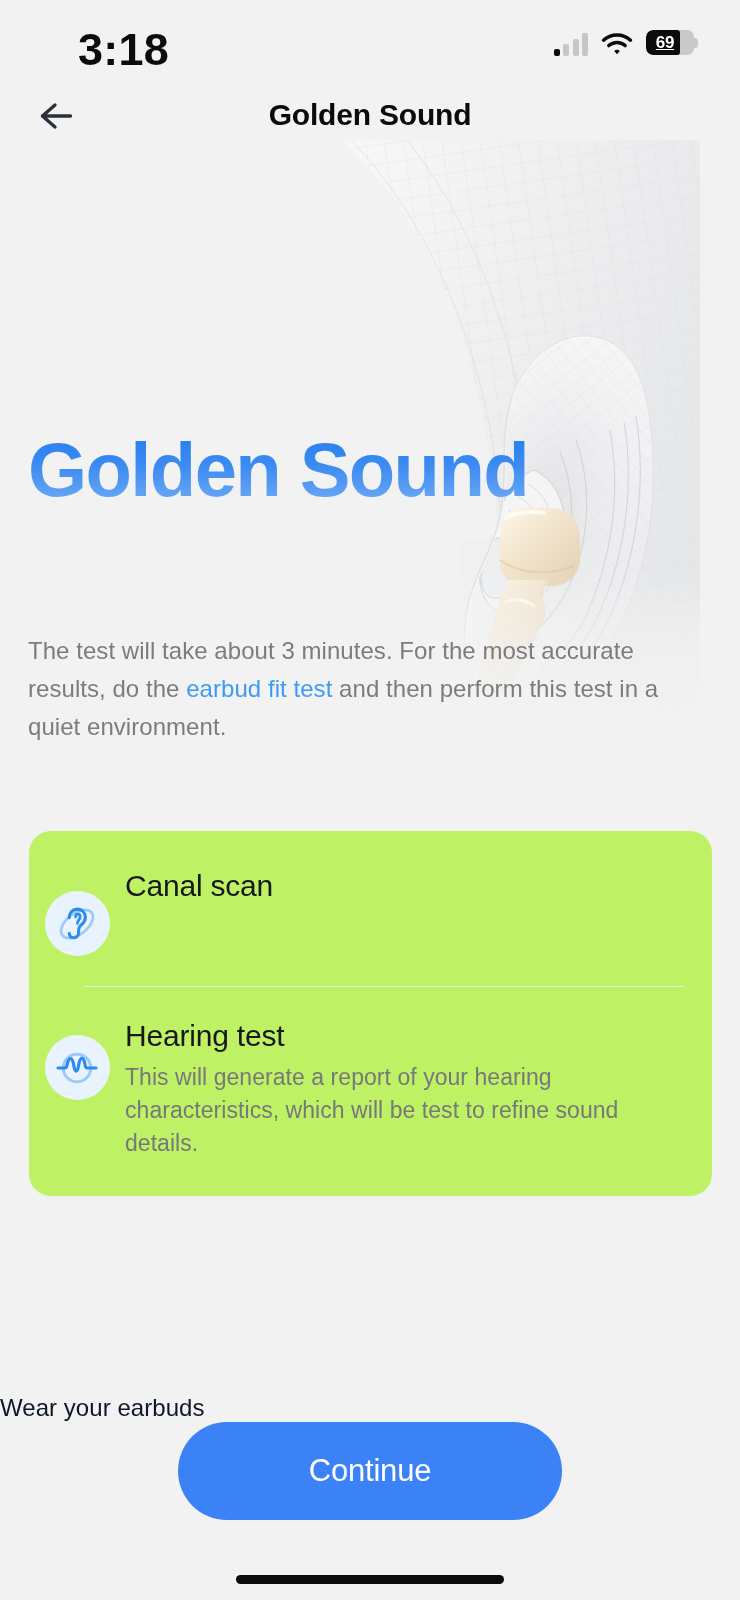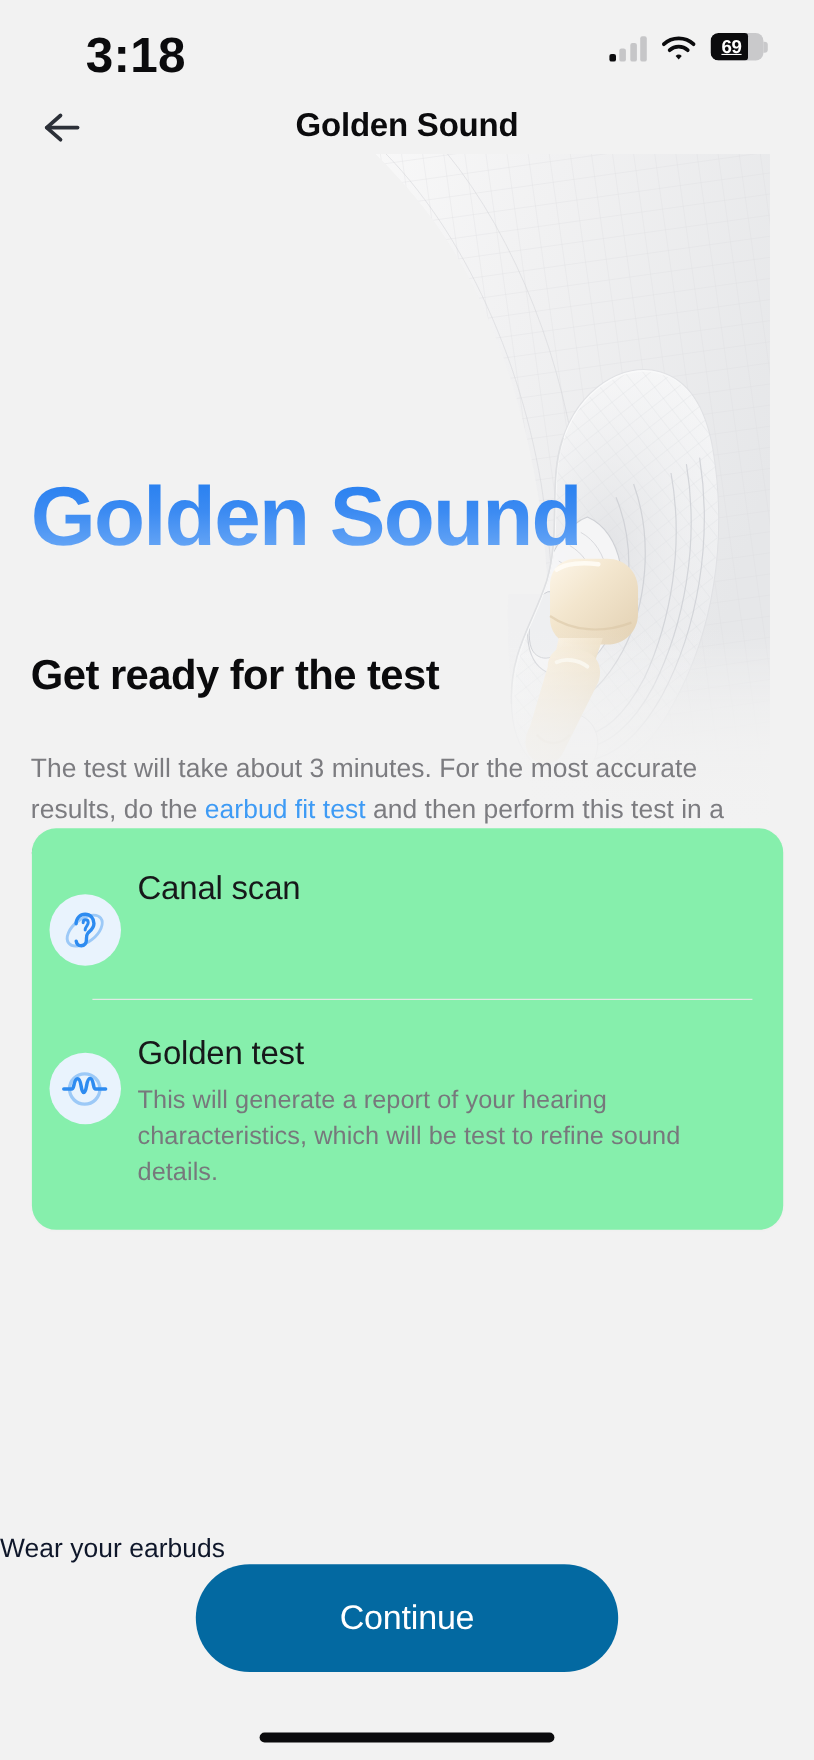--- a/index.html
+++ b/index.html
@@ -88,22 +88,22 @@
     letter-spacing:-0.5px; line-height:48px;
   }
   #intro-body {
     margin:42px 28px 0 28px; font-size:24px; line-height:38px;
     color:#7C7C80; letter-spacing:0.05px;
   }
   #intro-link { color:#3E9BF5; cursor:pointer; }
 
   
   #feature-card {
-    position:absolute; left:29px; top:753px; width:683px;
-    background:#86efac; border-radius:22px; z-index:16;
+    position:absolute; left:29px; top:831px; width:683px;
+    background:#bef264; border-radius:22px; z-index:16;
     box-shadow:0 1px 3px rgba(0,0,0,0.015);
     padding:0;
   }
   .feature-row { display:flex; align-items:flex-start; padding:0; position:relative; }
   .feature-icon-wrap {
     flex:0 0 auto; width:96px; display:flex; justify-content:center;
     padding-top:0;
   }
   .feature-icon-circle {
     width:65px; height:65px; border-radius:50%;
@@ -127,21 +127,21 @@
   #row-hearing .feature-icon-wrap { padding-top:18px; }
 
   
   #footer { position:absolute; left:0; bottom:0; width:740px; z-index:20; }
   #wear-hint {
     position:absolute; left:0; bottom:178px; width:740px;
     text-align:left; font-size:24px; color:#0f172a; letter-spacing:0.05px;
   }
   #continue-button {
     position:absolute; left:178px; bottom:80px; width:384px; height:98px;
-    background:#0369a1; border:none; border-radius:49px;
+    background:#3b82f6; border:none; border-radius:49px;
     display:flex; align-items:center; justify-content:center;
     font-family:"Liberation Sans", sans-serif;
     font-size:31px; color:#FFFFFF; letter-spacing:-0.2px; cursor:default;
   }
   #home-indicator {
     position:absolute; left:236px; bottom:16px; width:268px; height:9px;
     background:#0B0B0D; border-radius:5px;
   }
 </style>
 </head>
@@ -335,21 +335,20 @@
     <div id="back-button">
       <svg width="38" height="32" viewBox="0 0 38 32">
         <path d="M16 5 L3.5 16 L16 27" stroke="#2C3038" stroke-width="3.4" fill="none" stroke-linecap="round" stroke-linejoin="round"></path>
         <path d="M3.6 16 H31.5" stroke="#2C3038" stroke-width="3.4" fill="none" stroke-linecap="round"></path>
       </svg>
     </div>
     <div id="nav-title">Golden Sound</div>
   </div>
 
   <div id="intro">
-    <div id="intro-heading">Get ready for the test</div>
     <div id="intro-body"><span>The test will take about 3 minutes. For the most accurate results, do the </span><span id="intro-link">earbud fit test</span><span> and then perform this test in a quiet environment.</span></div>
   </div>
 
   <div id="feature-card">
 
     <div class="feature-row" id="row-canal">
       <div class="feature-icon-wrap">
         <div class="feature-icon-circle">
           <svg width="42" height="42" viewBox="0 0 42 42">
             <ellipse cx="21" cy="21" rx="18.5" ry="10.5" transform="rotate(-38 21 21)" fill="none" stroke="#9CC9F7" stroke-width="2.6"></ellipse>
@@ -385,21 +384,21 @@
                      C20.4 22.4 21 24.2 22.2 24.2
                      C23.4 24.2 24 22.2 24.7 18
                      C25.5 13.3 26.4 11.4 27.9 11.4
                      C29.4 11.4 30.3 13.3 31 17.5
                      C31.5 20.4 31.9 21 33 21
                      H42" fill="none" stroke="#2D8BF0" stroke-width="3.2" stroke-linecap="round" stroke-linejoin="round"></path>
           </svg>
         </div>
       </div>
       <div class="feature-text">
-        <div class="feature-title">Golden test</div>
+        <div class="feature-title">Hearing test</div>
         <div class="feature-desc">This will generate a report of your hearing characteristics, which will be test to refine sound details.</div>
       </div>
     </div>
 
   </div>
 
   <div id="footer">
     <div id="wear-hint">Wear your earbuds</div>
     <button id="continue-button">Continue</button>
     <div id="home-indicator"></div>

